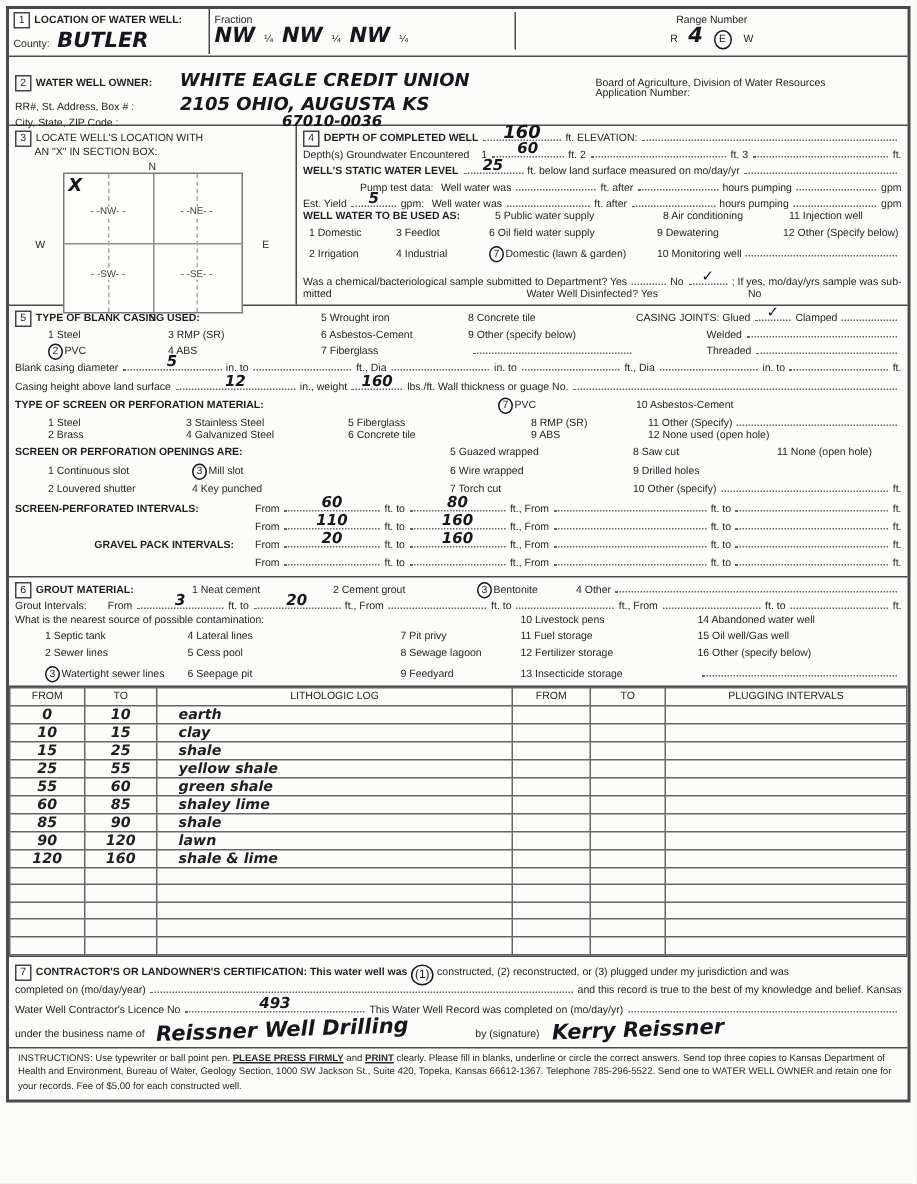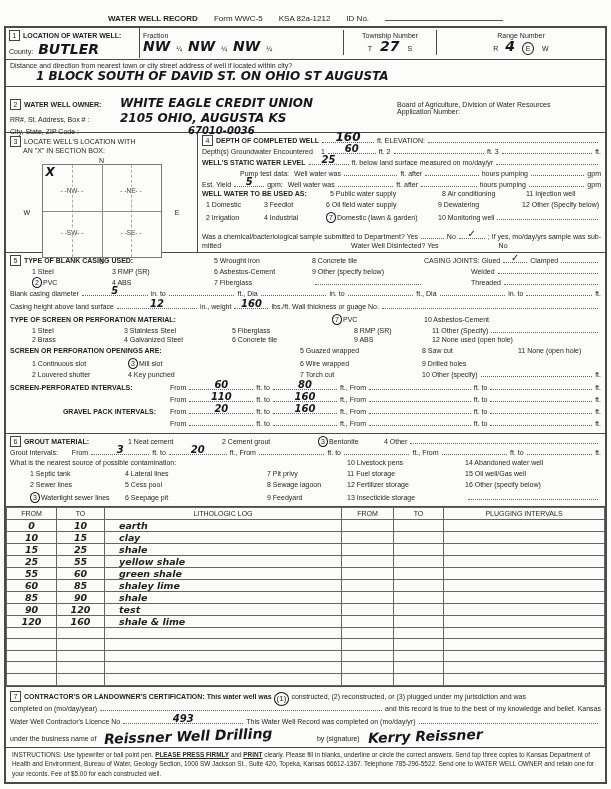--- a/index.html
+++ b/index.html
@@ -55,27 +55,20 @@
 .oval{display:inline-block;border:1.6px solid #16161c;border-radius:50%;padding:2px 2px;font-size:8px;
   transform:translateY(2px);margin:0 2px;line-height:8px}
 .instr{font-size:6.4px;line-height:1.5;padding:2px 6px 4px;color:#2a2a2a}
 .bu{font-weight:bold;text-decoration:underline}
 </style>
 </head>
 <body>
 
 <div class="page">
 
-  <div class="hdr">
-    <span class="b">WATER WELL RECORD</span>
-    <span>Form WWC-5</span>
-    <span>KSA 82a-1212</span>
-    <span>ID No.</span>
-    <span class="idline"></span>
-  </div>
 
   <div class="form">
 
     <div class="fr row" style="height:32px">
       <div class="cell" style="width:134px">
         <div class="fr">
             <span class="boxnum">1</span>
           <span class="b">LOCATION OF WATER WELL:</span>
           </div>
         <div class="fr" style="margin-top:1px">
@@ -87,43 +80,31 @@
         <div>Fraction</div>
         <div class="fr">
           <span class="hw hw14">NW</span>
           <span style="margin:0 6px">¼</span>
           <span class="hw hw14">NW</span>
           <span style="margin:0 6px">¼</span>
           <span class="hw hw14">NW</span>
           <span style="margin:0 6px">¼</span>
         </div>
       </div>
-      <div class="cell center" style="width:93px">
-        <div>Township Number</div>
-        <div class="fr" style="justify-content:center;gap:8px">
-          <span>T</span>
-          <span class="hw hw14">27</span>
-          <span>S</span>
-        </div>
-      </div>
       <div class="center" style="flex:1;padding:2px 3px">
         <div>Range Number</div>
         <div class="fr" style="justify-content:center;gap:7px">
           <span>R</span>
           <span class="hw hw14">4</span>
           <span class="circ" style="border-width:1.6px;min-width:12px;line-height:11px">E</span>
           <span>W</span>
         </div>
       </div>
     </div>
 
-    <div class="row pad" style="height:27px">
-      <div>Distance and direction from nearest town or city street address of well if located within city?</div>
-      <div class="hw hw12" style="margin:1px 0 0 26px">1 BLOCK SOUTH OF DAVID ST. ON OHIO ST AUGUSTA</div>
-    </div>
 
     <div class="fr row" style="height:46px">
       <div style="flex:1;padding:2px 4px">
         <div class="fr">
           <span class="boxnum">2</span>
           <span class="b" style="width:96px">WATER WELL OWNER:</span>
           <span class="hw hw12">WHITE EAGLE CREDIT UNION</span>
         </div>
         <div class="fr" style="margin-top:2px">
           <span style="width:110px">RR#, St. Address, Box #   :</span>
@@ -566,21 +547,21 @@
             <td class="n td-hw">90</td>
             <td class="lg td-hw">shale</td>
             <td class="n"></td>
             <td class="n"></td>
             <td></td>
           </tr>
 
           <tr>
             <td class="n td-hw">90</td>
             <td class="n td-hw">120</td>
-            <td class="lg td-hw">test</td>
+            <td class="lg td-hw">lawn</td>
             <td class="n"></td>
             <td class="n"></td>
             <td></td>
           </tr>
 
           <tr>
             <td class="n td-hw">120</td>
             <td class="n td-hw">160</td>
             <td class="lg td-hw">shale &amp; lime</td>
             <td class="n"></td>

